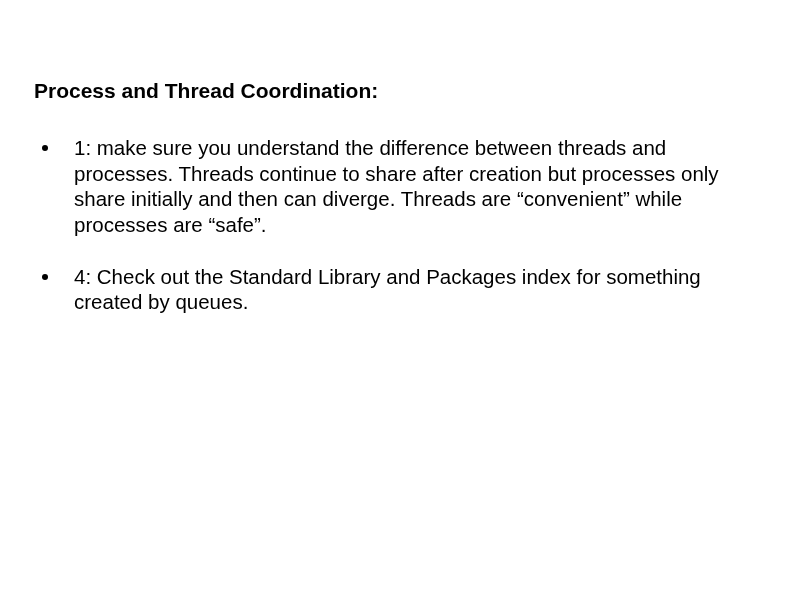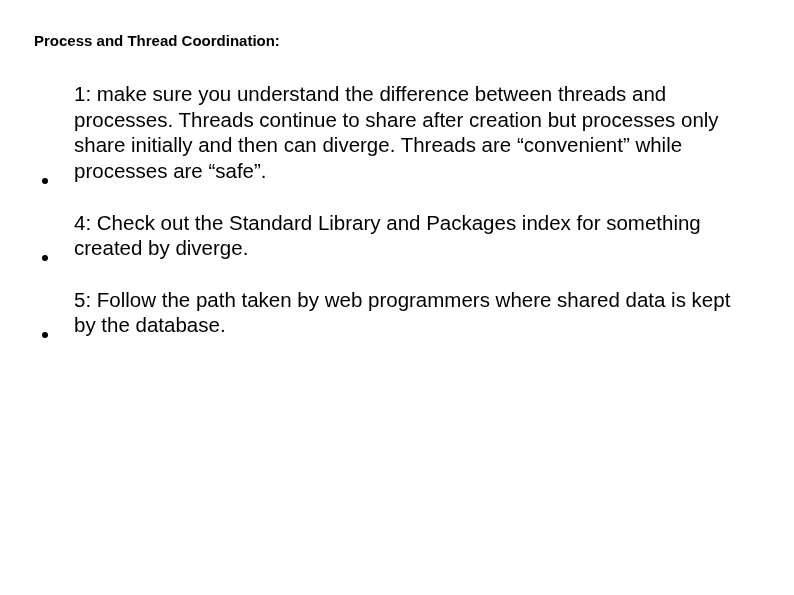--- a/index.html
+++ b/index.html
@@ -9,31 +9,32 @@
     }
     body {
       width: 794px;
       height: 595px;
       background: #ffffff;
       font-family: Arial, Helvetica, sans-serif;
       color: #000000;
       padding: 32px 42px 32px 34px;
     }
     .title {
-      font-size: 15px;
+      font-size: 21px;
       font-weight: bold;
       margin-bottom: 32px;
+      margin-top: 47px;
     }
     .bullet-list {
       list-style: none;
       padding-left: 8px;
     }
     .bullet-item {
       display: flex;
-      align-items: flex-end;
+      align-items: flex-start;
       margin-bottom: 26px;
       font-size: 20.5px;
       line-height: 1.25;
     }
     .bullet-dot {
       flex: 0 0 auto;
       width: 6px;
       height: 6px;
       background: #000000;
       border-radius: 50%;
@@ -49,19 +50,15 @@
 
 <h1 class="title">Process and Thread Coordination:</h1>
 
 <ul class="bullet-list">
   <li class="bullet-item">
     <span class="bullet-dot"></span>
     <span class="bullet-text">1: make sure you understand the difference between threads and processes. Threads continue to share after creation but processes only share initially and then can diverge. Threads are “convenient” while processes are “safe”.</span>
   </li>
   <li class="bullet-item">
     <span class="bullet-dot"></span>
-    <span class="bullet-text">4: Check out the Standard Library and Packages index for something created by diverge.</span>
-  </li>
-  <li class="bullet-item">
-    <span class="bullet-dot"></span>
-    <span class="bullet-text">5: Follow the path taken by web programmers where shared data is kept by the database.</span>
+    <span class="bullet-text">4: Check out the Standard Library and Packages index for something created by queues.</span>
   </li>
 </ul>
 
 </body></html>

